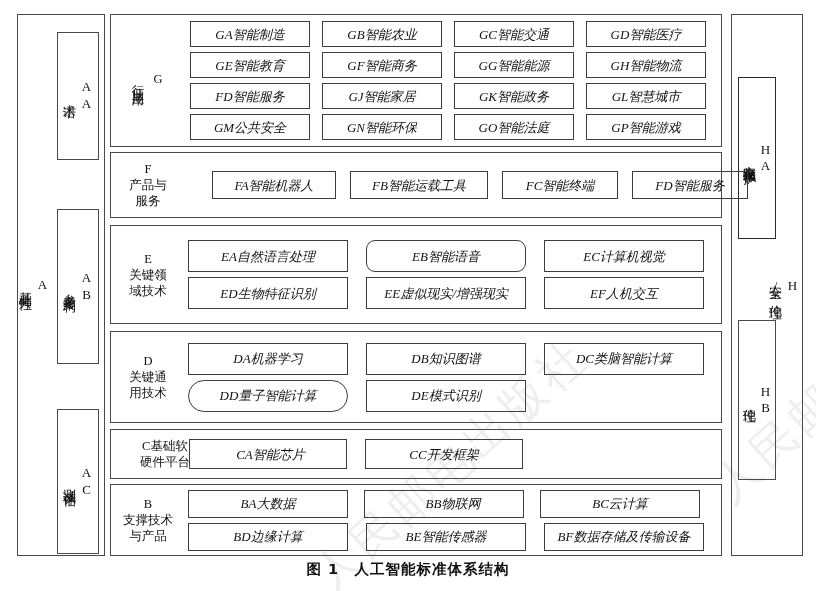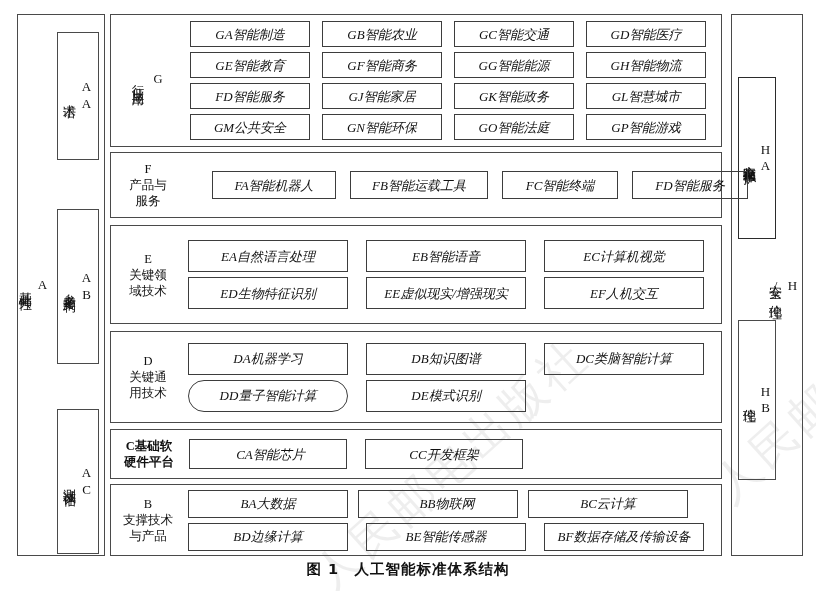--- a/index.html
+++ b/index.html
@@ -211,21 +211,21 @@
   #row-c { top: 415px; height: 50px; }
   #row-b { top: 470px; height: 72px; }
 
   #row-g .cell { height: 26px; }
   #row-f .cell { height: 28px; }
   #row-e .cell { height: 32px; }
   #row-d .cell { height: 32px; }
   #row-c .cell { height: 30px; }
   #row-b .cell { height: 28px; }
 
-  #row-c .row-label { width: 72px; left: 2px; font-size: 12.5px; letter-spacing: 0; font-weight: bold; }
+  #row-c .row-label { width: 72px; left: 18px; font-size: 12.5px; letter-spacing: 0; }
   #row-c .row-grid  { left: 74px; }
 
   
   #caption {
     position: absolute;
     left: 0; top: 560px;
     width: 816px;
     text-align: center;
     font-family: "DejaVu Sans", "Liberation Sans", sans-serif;
     font-size: 14.5px;
@@ -368,21 +368,21 @@
 
     <div class="row bx" id="row-e">
       <div class="row-label">E
 关键领
 域技术</div>
       <div class="row-grid" style="padding-left: 6px;">
           <div class="cell-row" style="gap: 18px;">
             <div class="cell" style="flex: 0 0 160px;">
               <span>EA自然语言处理</span>
             </div>
-            <div class="cell" style="flex: 0 0 160px;">
+            <div class="cell" style="flex: 0 0 160px; border-radius: 9px;">
               <span>EB智能语音</span>
             </div>
             <div class="cell" style="flex: 0 0 160px;">
               <span>EC计算机视觉</span>
             </div>
           </div>
           <div class="cell-row" style="gap: 18px;">
             <div class="cell" style="flex: 0 0 160px;">
               <span>ED生物特征识别</span>
             </div>
@@ -436,21 +436,21 @@
             </div>
           </div>
         </div>
     </div>
 
     <div class="row bx" id="row-b">
       <div class="row-label">B
 支撑技术
 与产品</div>
       <div class="row-grid" style="padding-left: 6px;">
-          <div class="cell-row" style="gap: 10px;">
+          <div class="cell-row" style="gap: 16px;">
             <div class="cell" style="flex: 0 0 160px;">
               <span>BA大数据</span>
             </div>
             <div class="cell" style="flex: 0 0 160px; padding-left: 20px;">
               <span>BB物联网</span>
             </div>
             <div class="cell" style="flex: 0 0 160px;">
               <span>BC云计算</span>
             </div>
           </div>

